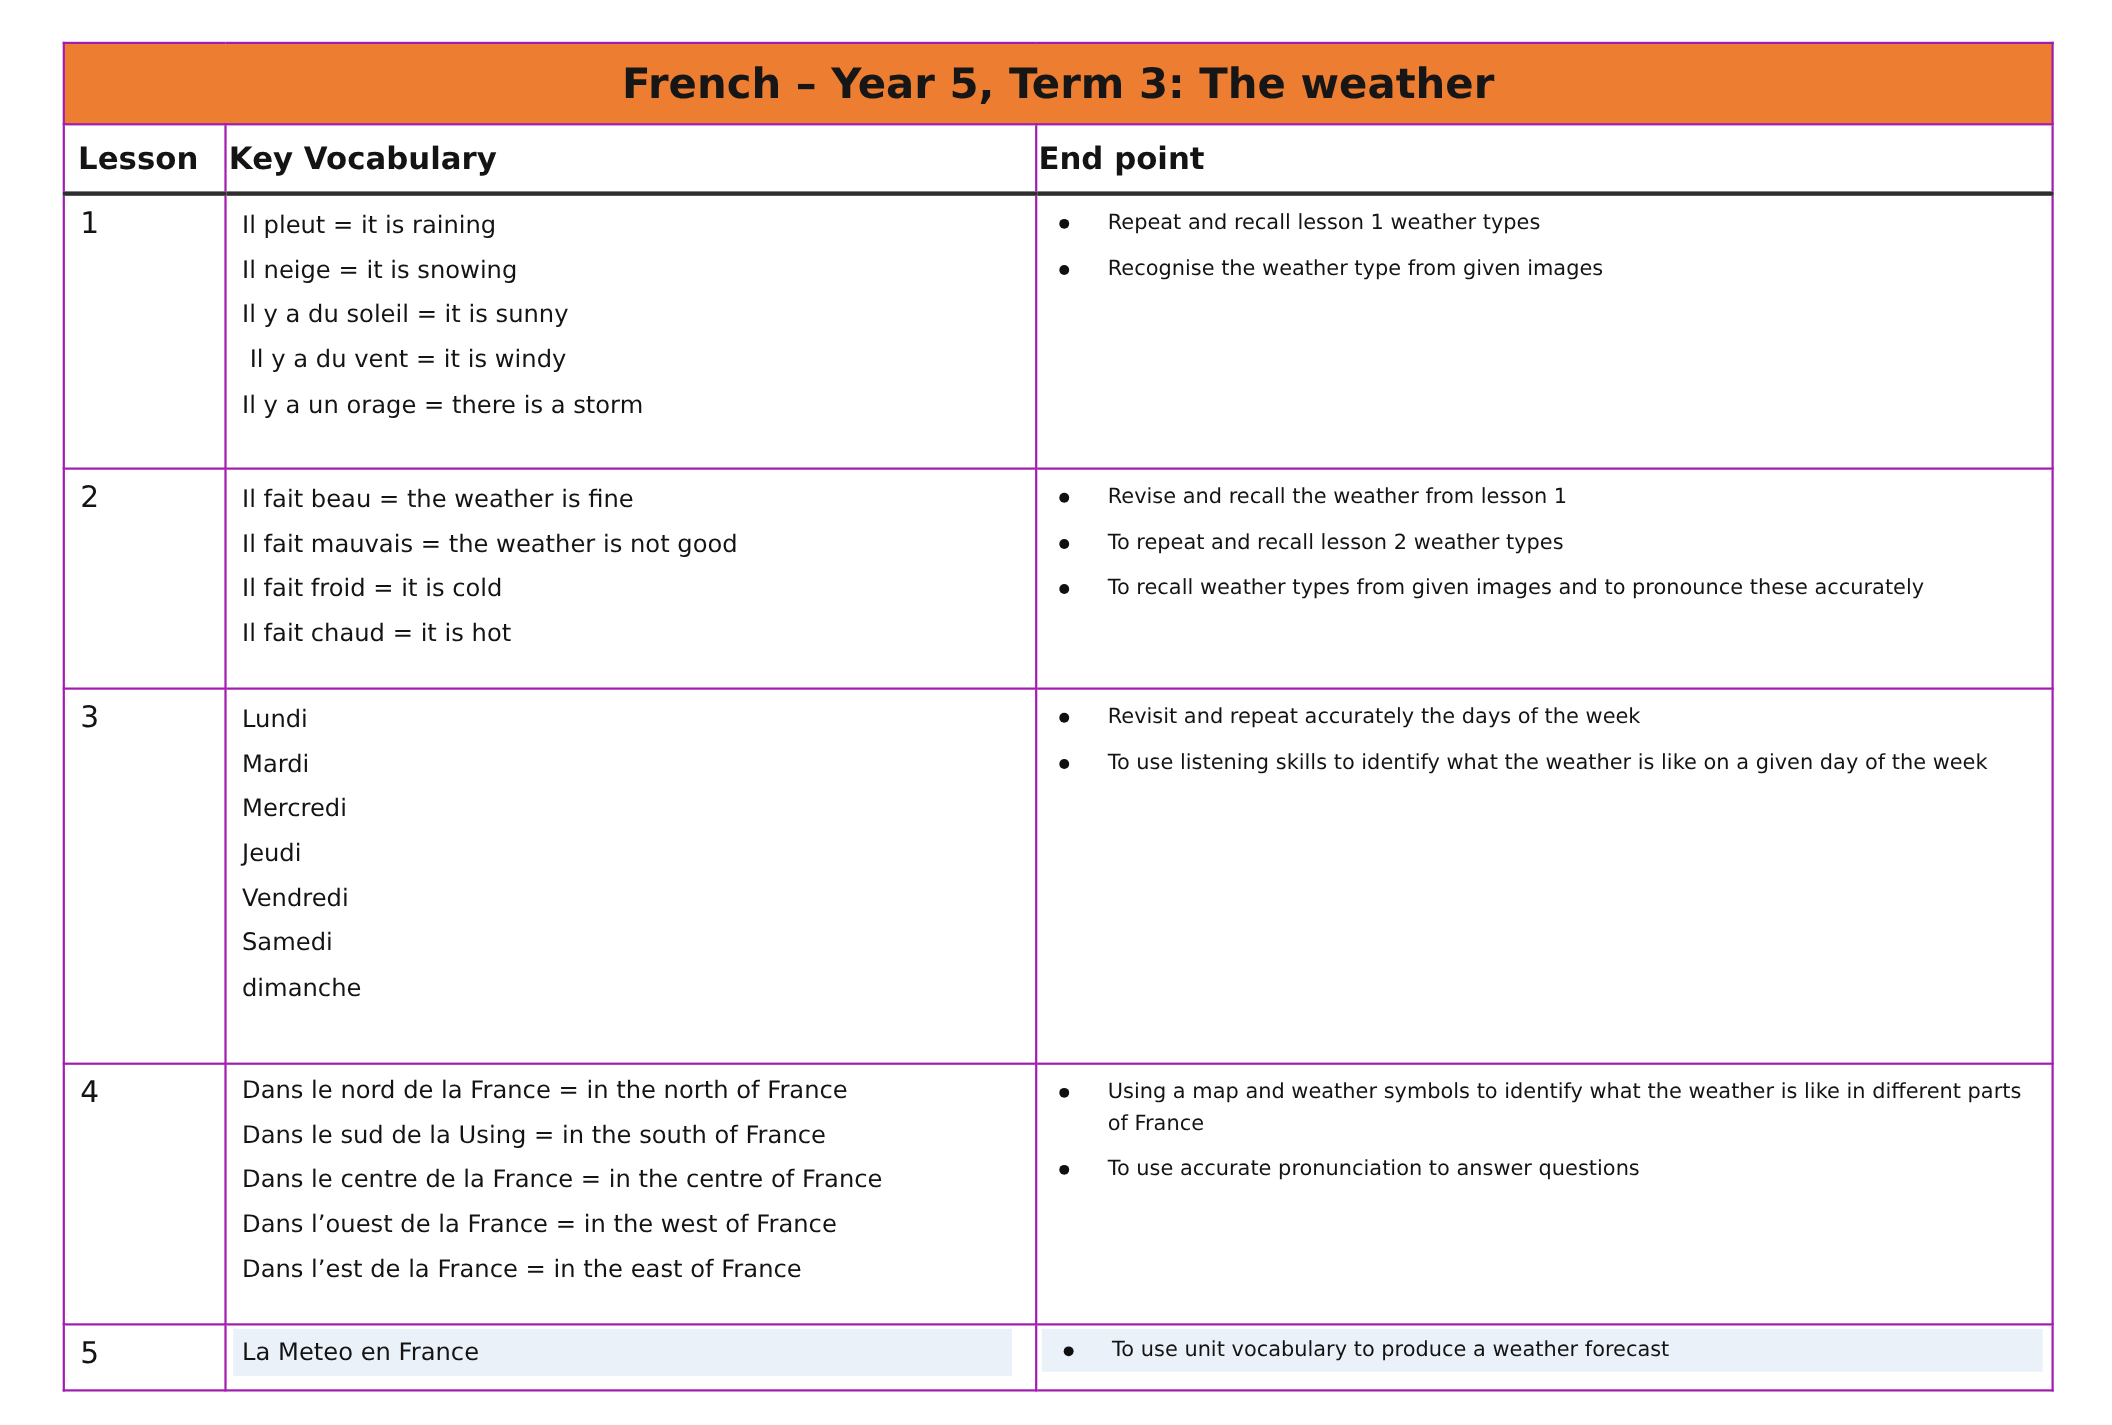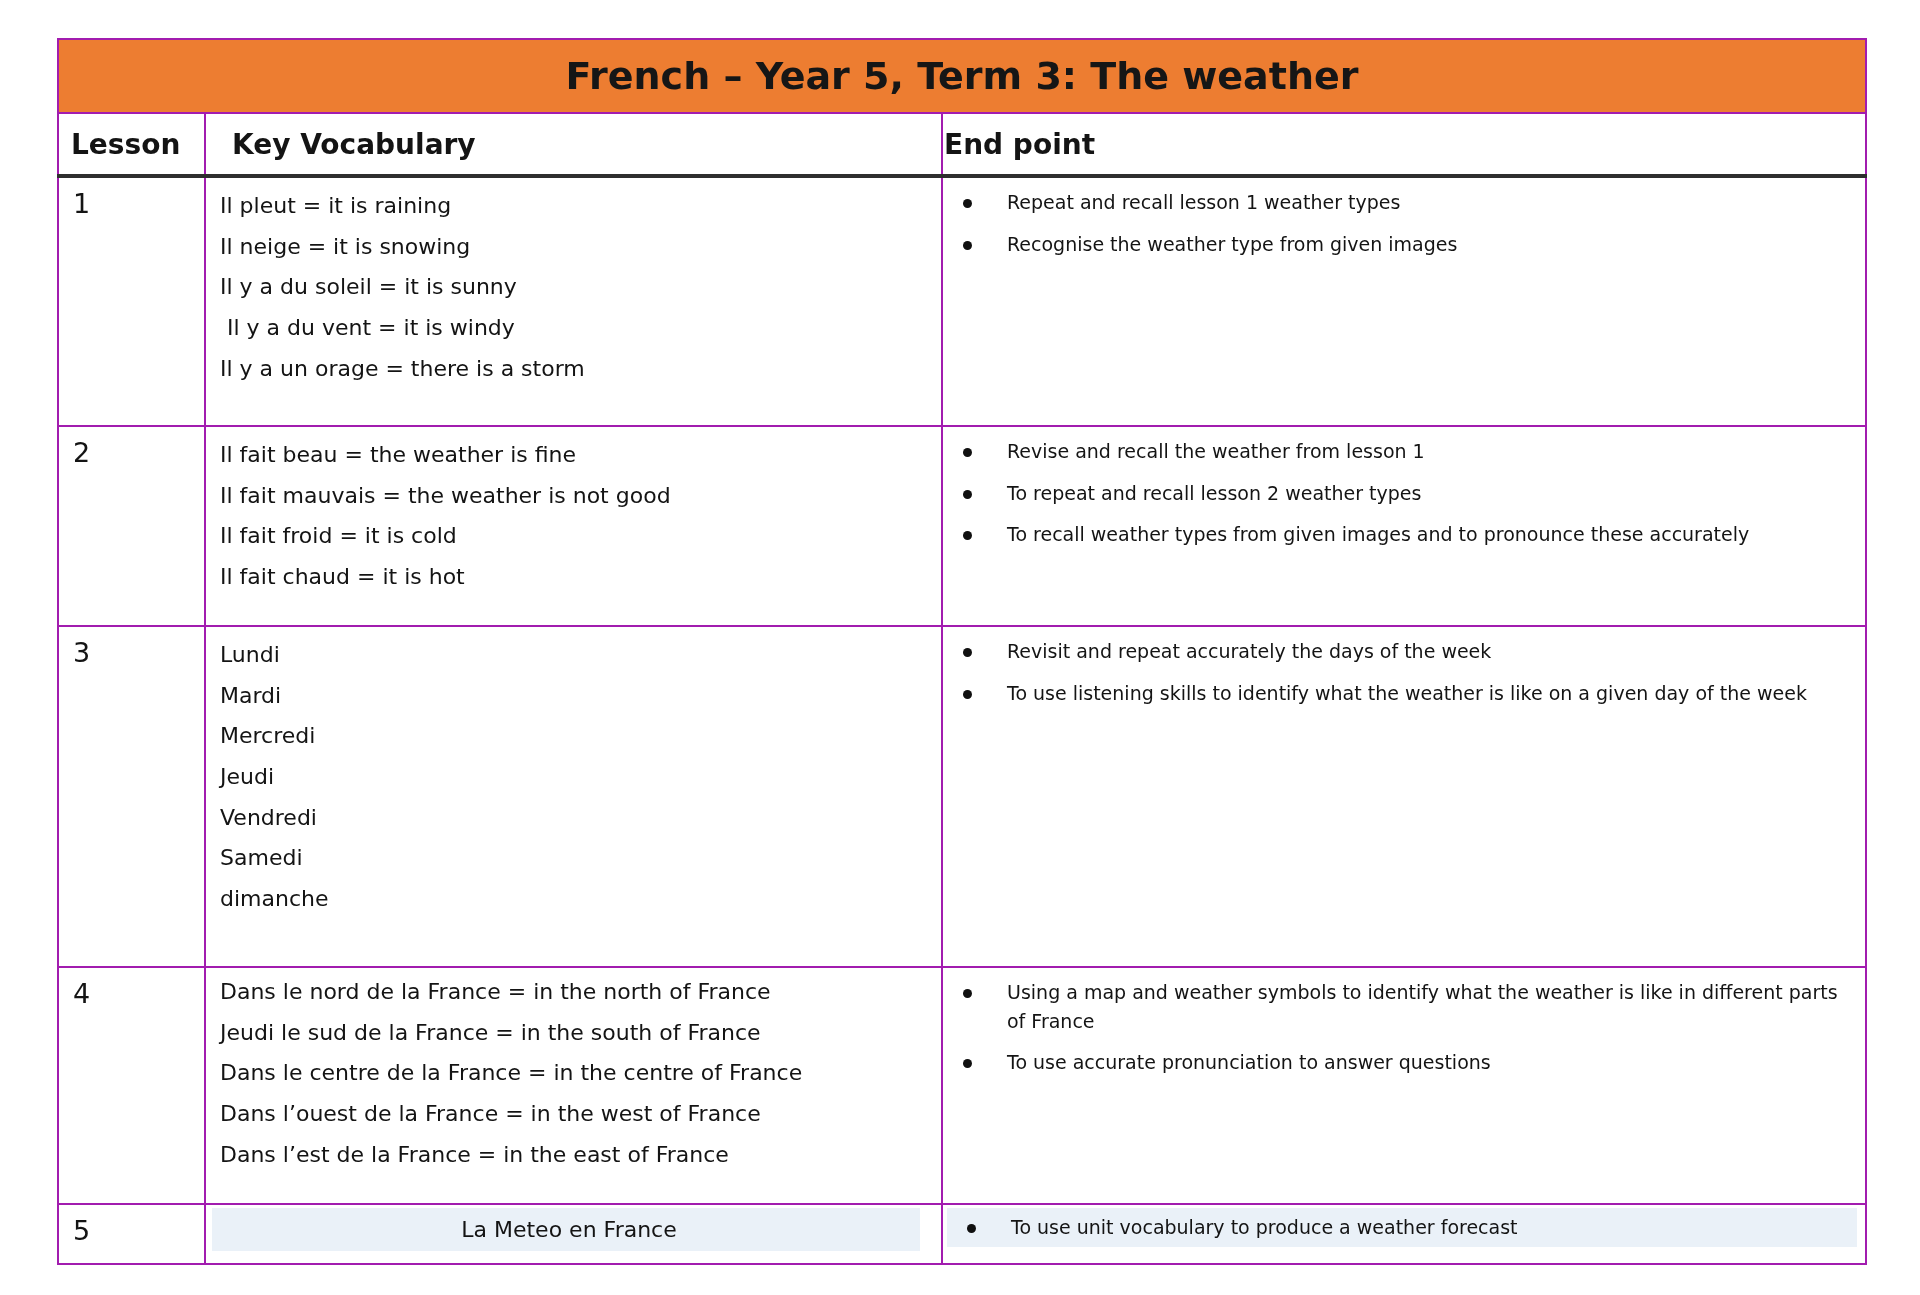--- a/index.html
+++ b/index.html
@@ -40,21 +40,21 @@
   }
   .header-row th {
     height: 58px;
     vertical-align: middle;
     font-size: 28px;
     font-weight: 700;
     border-bottom-width: 4px;
     border-bottom-color: #2e2e2e;
   }
   th.lesson-h { padding-left: 12px; }
-  th.vocab-h  { padding-left: 26px; }
+  th.vocab-h  { padding-left: 2px; }
   th.end-h    { }
 
   #table-body tr:nth-child(1) { height: 250px; }
   #table-body tr:nth-child(2) { height: 200px; }
   #table-body tr:nth-child(3) { height: 341px; }
   #table-body tr:nth-child(4) { height: 237px; }
   #table-body tr:nth-child(5) { height: 55px;  }
 
   .lesson-cell {
     font-size: 27px;
@@ -81,21 +81,21 @@
   .end-cell li::before {
     content: "";
     position: absolute;
     left: 20px; top: 0.58em;
     width: 9px; height: 9px;
     border-radius: 50%;
     background: #101010;
   }
 
   
-  tr.highlighted .vocab-cell { padding: 3px 21px 3px 6px; text-align: center; }
+  tr.highlighted .vocab-cell { padding: 3px 21px 3px 6px; }
   tr.highlighted .vline {
     background: #eaf1f8;
     line-height: 1.5;
     padding: 5px 2px 5px 8px;
   }
   tr.highlighted .end-cell { padding: 3px 8px 16px 4px; margin-left: 24px; }
   tr.highlighted .end-cell ul {
     background: #eaf1f8;
     padding: 5px 0 5px 0;
   }
@@ -169,21 +169,21 @@
             <ul>
               <li>Revisit and repeat accurately the days of the week</li>
               <li>To use listening skills to identify what the weather is like on a given day of the week</li>
             </ul>
           </td>
         </tr>
         <tr class="lesson-row">
           <td class="lesson-cell">4</td>
           <td class="vocab-cell">
             <div class="vline">Dans le nord de la France = in the north of France</div>
-            <div class="vline">Jeudi le sud de la France = in the south of France</div>
+            <div class="vline">Dans le sud de la Using = in the south of France</div>
             <div class="vline">Dans le centre de la France = in the centre of France</div>
             <div class="vline">Dans l’ouest de la France = in the west of France</div>
             <div class="vline">Dans l’est de la France = in the east of France</div>
           </td>
           <td class="end-cell">
             <ul>
               <li>Using a map and weather symbols to identify what the weather is like in different parts of France</li>
               <li>To use accurate pronunciation to answer questions</li>
             </ul>
           </td>

